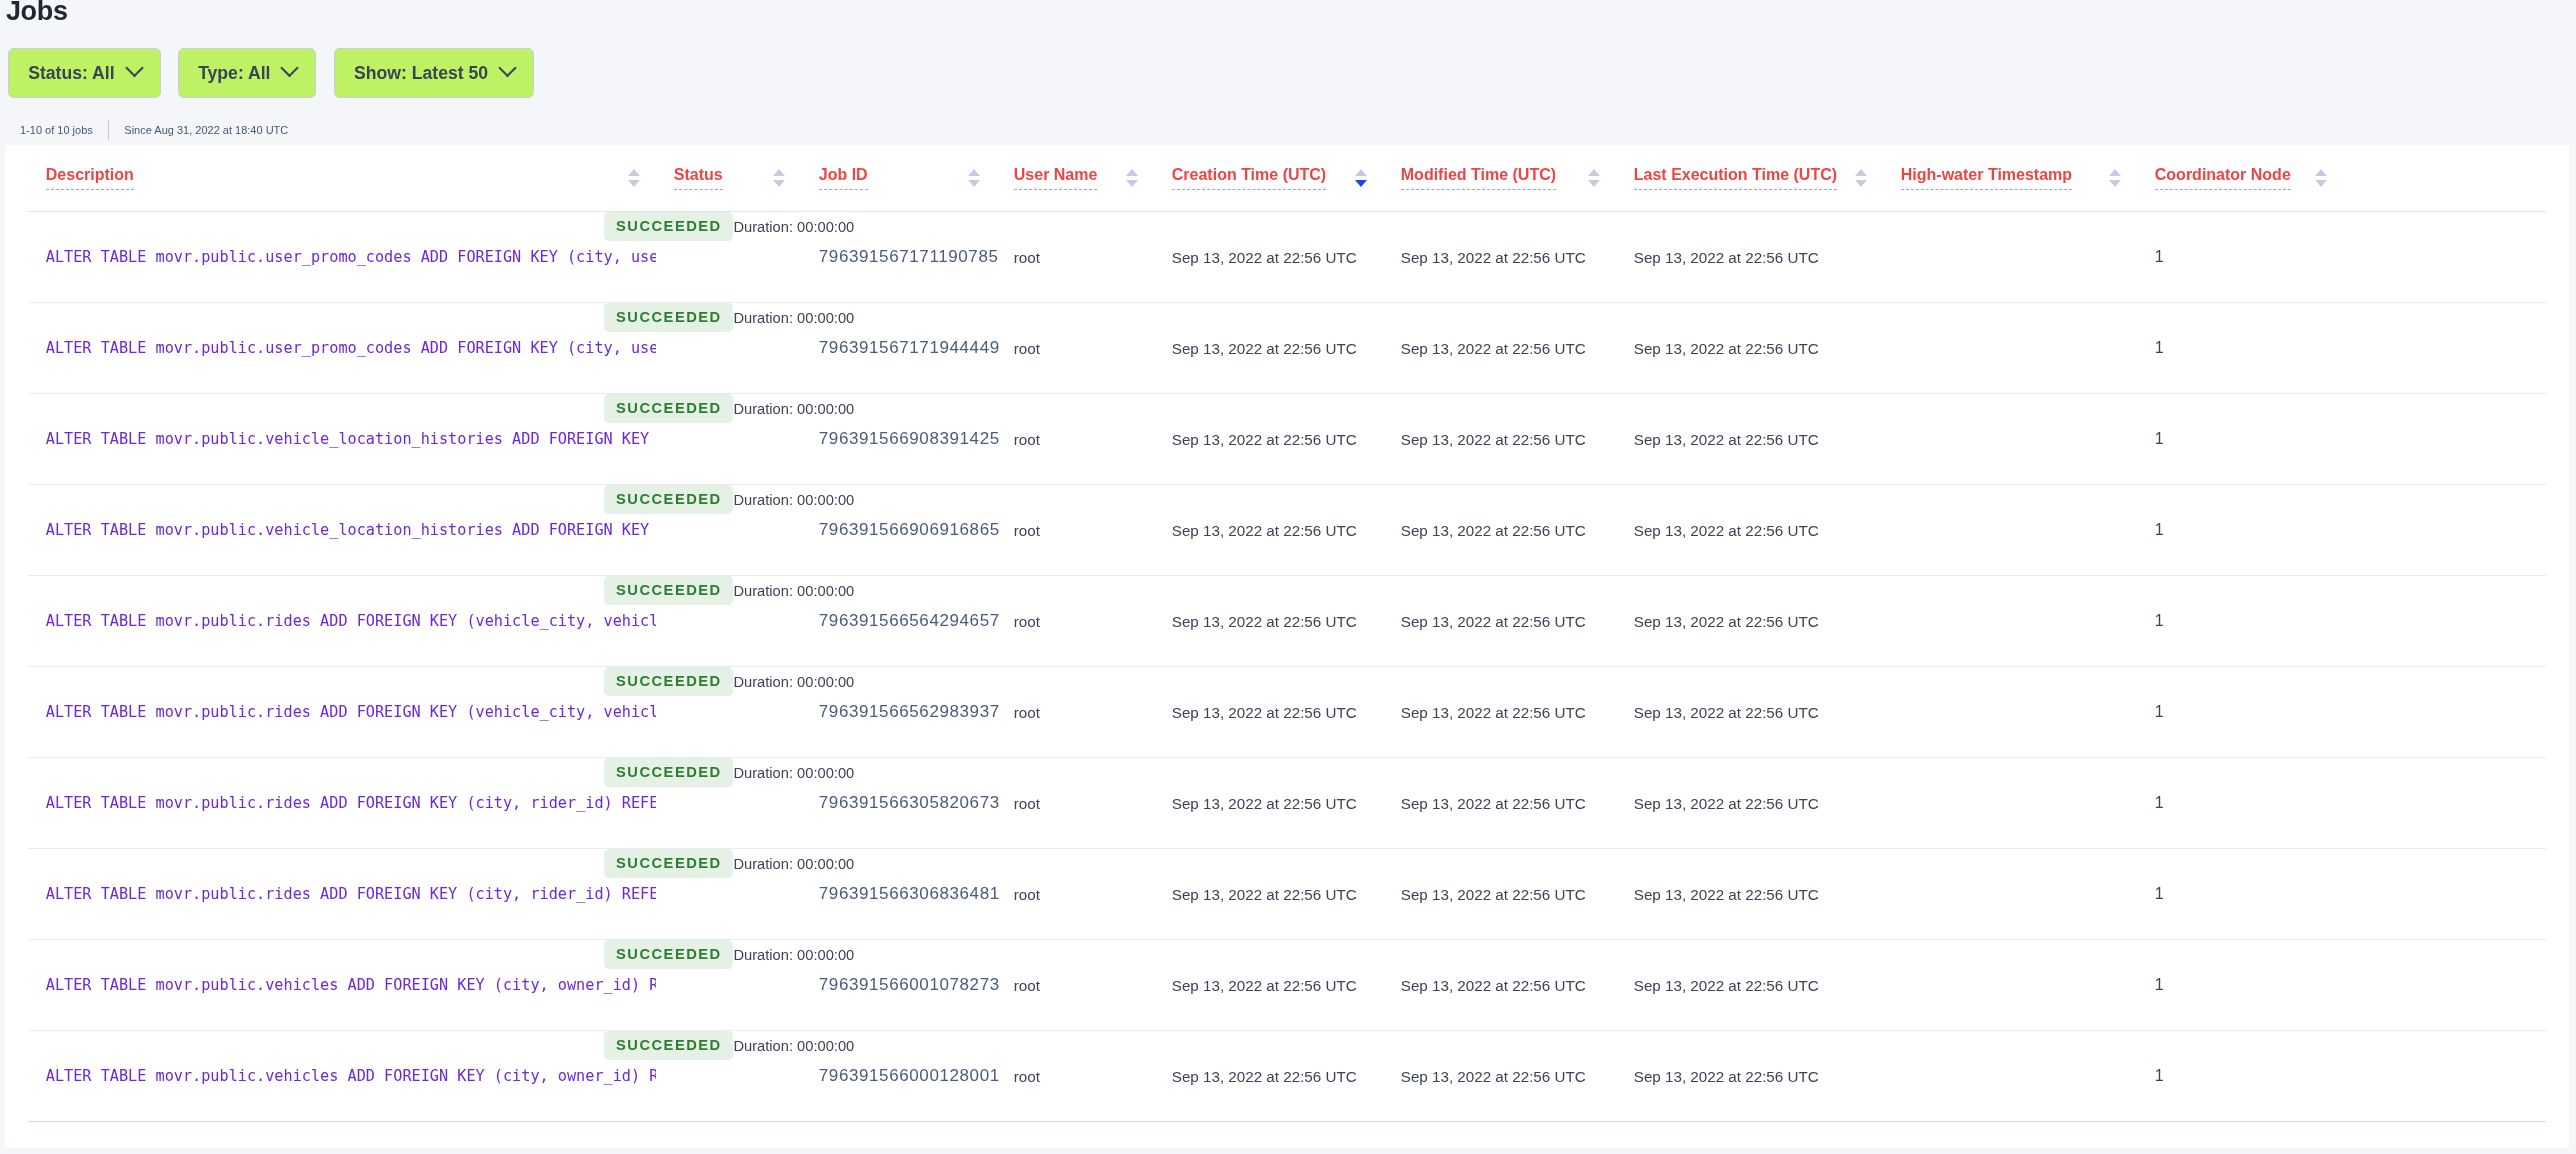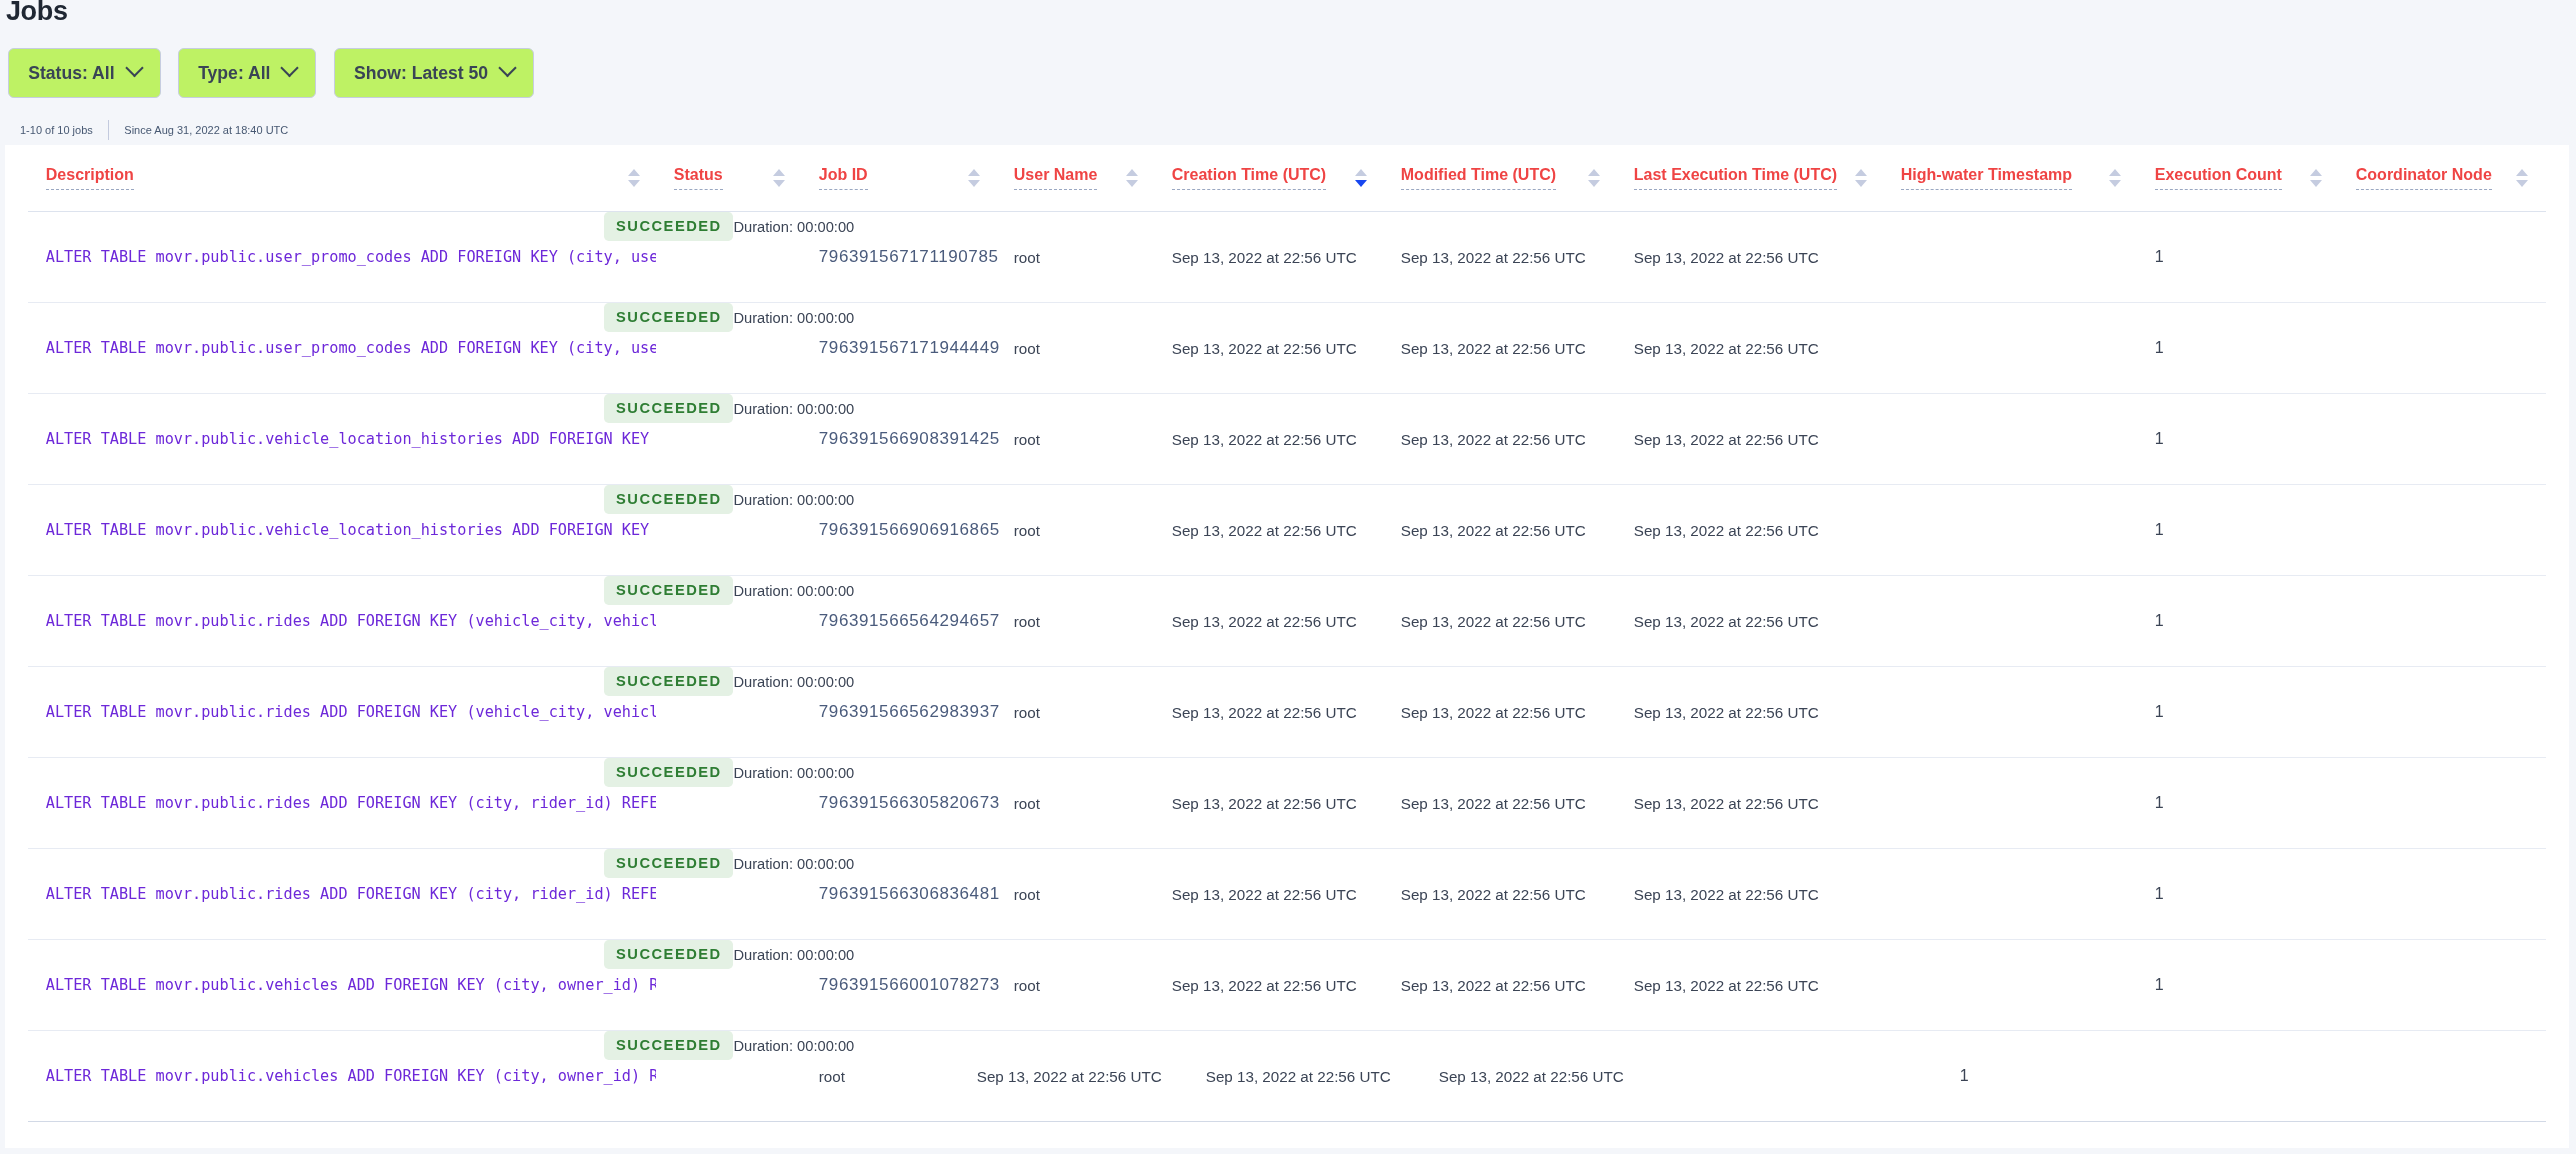--- a/index.html
+++ b/index.html
@@ -194,27 +194,20 @@
           <span class="tri-down"></span>
         </span>
     </div>
     <div class="th col-highwater">
       <span class="label">High-water Timestamp</span>
       <span class="sort">
           <span class="tri-up"></span>
           <span class="tri-down"></span>
         </span>
     </div>
-    <div class="th col-exec">
-      <span class="label">Execution Count</span>
-      <span class="sort">
-          <span class="tri-up"></span>
-          <span class="tri-down"></span>
-        </span>
-    </div>
     <div class="th col-coord">
       <span class="label">Coordinator Node</span>
       <span class="sort">
           <span class="tri-up"></span>
           <span class="tri-down"></span>
         </span>
     </div>
   </div>
   <div id="table-body">
   <div class="row">
@@ -360,20 +353,21 @@
     <div class="cell exec col-exec">1</div>
     <div class="cell col-coord"></div>
   </div>
 
   <div class="row">
     <div class="cell desc col-desc">ALTER TABLE movr.public.vehicles ADD FOREIGN KEY (city, owner_id) R</div>
     <div class="cell status col-status">
       <span class="badge">SUCCEEDED</span>
       <span class="duration">Duration: 00:00:00</span>
     </div>
+    <div class="cell jobid col-jobid">796391566000128001</div>
     <div class="cell col-user">root</div>
     <div class="cell col-created">Sep 13, 2022 at 22:56 UTC</div>
     <div class="cell col-modified">Sep 13, 2022 at 22:56 UTC</div>
     <div class="cell col-lastexec">Sep 13, 2022 at 22:56 UTC</div>
     <div class="cell col-highwater"></div>
     <div class="cell exec col-exec">1</div>
     <div class="cell col-coord"></div>
   </div>
 </div>
 </div>

